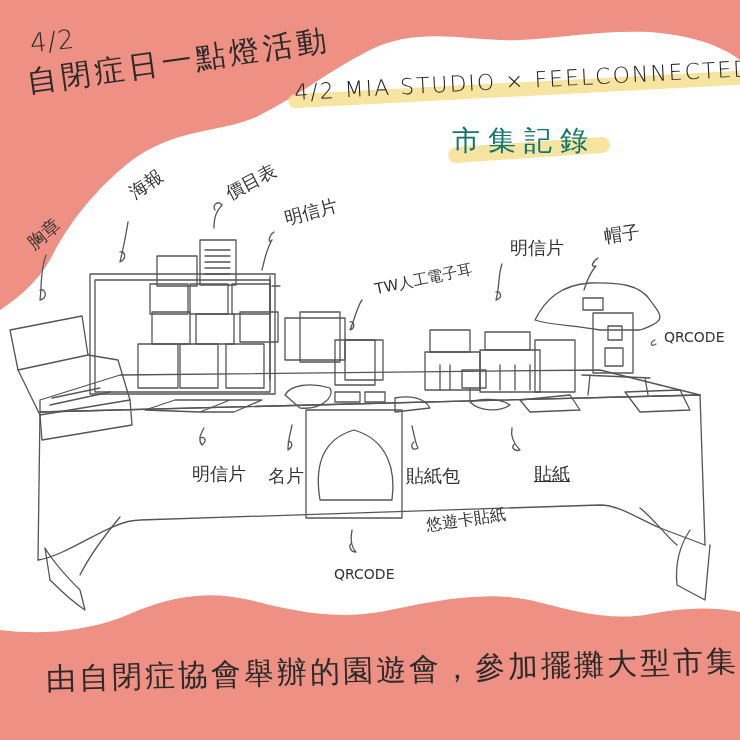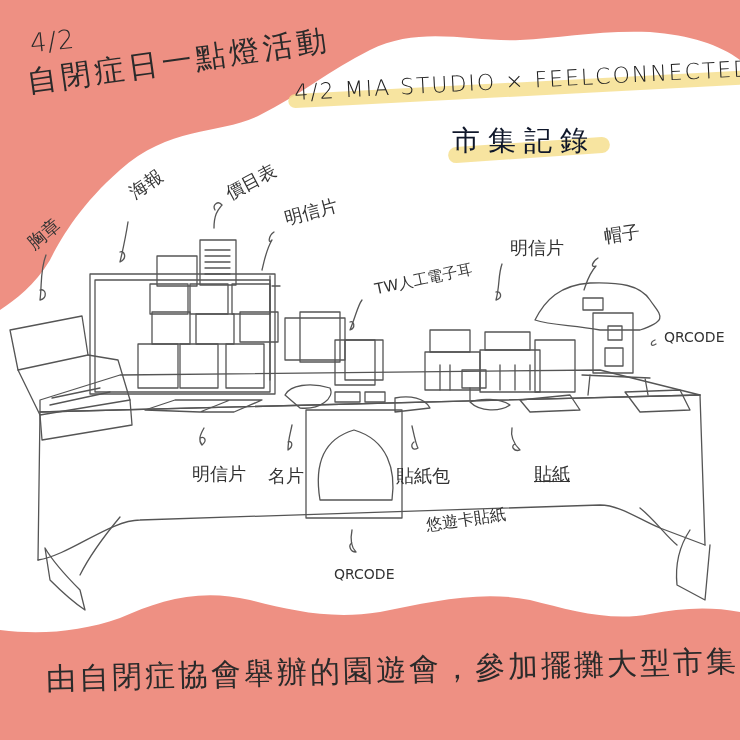--- a/index.html
+++ b/index.html
@@ -7,21 +7,21 @@
   #stage { position:absolute; left:0; top:0; width:740px; height:740px; }
   svg { position:absolute; left:0; top:0; }
   .txt { position:absolute; color:#2a2a2a; white-space:nowrap; font-family:"DejaVu Sans", sans-serif; }
   .hand { font-family:"DejaVu Sans", sans-serif; font-weight:300; letter-spacing:1px; }
   .title-date { left:30px; top:26px; font-size:26px; transform:rotate(-6deg); }
   .title-main { left:30px; top:62px; font-size:30px; letter-spacing:4px; transform:rotate(-8deg); transform-origin:left bottom; }
   .sub-wrap { position:absolute; left:294px; top:68px; }
   .sub-line { font-size:22px; letter-spacing:2px; color:#222; position:relative; transform:rotate(-3deg); }
   .sub-hl { position:absolute; left:-6px; right:-10px; top:14px; height:14px; background:#f6df8f; border-radius:8px; opacity:0.85; transform:rotate(-3deg); }
   .rec-wrap { position:absolute; left:452px; top:122px; }
-  .rec-line { font-size:28px; letter-spacing:8px; color:#0f172a; position:relative; }
+  .rec-line { font-size:28px; letter-spacing:8px; color:#0f766e; position:relative; }
   .rec-hl { position:absolute; left:-4px; right:-14px; top:20px; height:16px; background:#f6df8f; border-radius:9px; opacity:0.85; transform:rotate(-4deg); }
   .label { font-size:18px; color:#333; }
   .footer { left:46px; top:650px; font-size:30px; letter-spacing:3px; transform:rotate(-1.5deg); color:#2a2a2a; }
 </style>
 </head>
 <body>
 
 <div id="stage">
 
   <svg width="740" height="740" viewBox="0 0 740 740">
@@ -131,19 +131,19 @@
   <div class="txt label" style="left:26px;top:222px;transform:rotate(-40deg);">胸章</div>
   <div class="txt label" style="left:128px;top:172px;transform:rotate(-35deg);">海報</div>
   <div class="txt label" style="left:224px;top:170px;transform:rotate(-28deg);">價目表</div>
   <div class="txt label" style="left:284px;top:200px;transform:rotate(-15deg);">明信片</div>
   <div class="txt label" style="left:374px;top:270px;font-size:15px;transform:rotate(-12deg);">TW人工電子耳</div>
   <div class="txt label" style="left:510px;top:236px;">明信片</div>
   <div class="txt label" style="left:604px;top:222px;transform:rotate(-8deg);">帽子</div>
   <div class="txt label" style="left:664px;top:329px;font-size:14px;">QRCODE</div>
   <div class="txt label" style="left:192px;top:462px;">明信片</div>
   <div class="txt label" style="left:268px;top:464px;text-align:right;">名片</div>
-  <div class="txt label" style="left:396px;top:464px;">貼紙包</div>
+  <div class="txt label" style="left:406px;top:464px;">貼紙包</div>
   <div class="txt label" style="left:534px;top:462px;text-decoration:underline;">貼紙</div>
   <div class="txt label" style="left:426px;top:510px;font-size:16px;transform:rotate(-8deg);">悠遊卡貼紙</div>
   <div class="txt label" style="left:334px;top:566px;font-size:14px;">QRCODE</div>
 
   <div class="txt hand footer">由自閉症協會舉辦的園遊會，參加擺攤大型市集</div>
 </div>
 
 </body></html>

